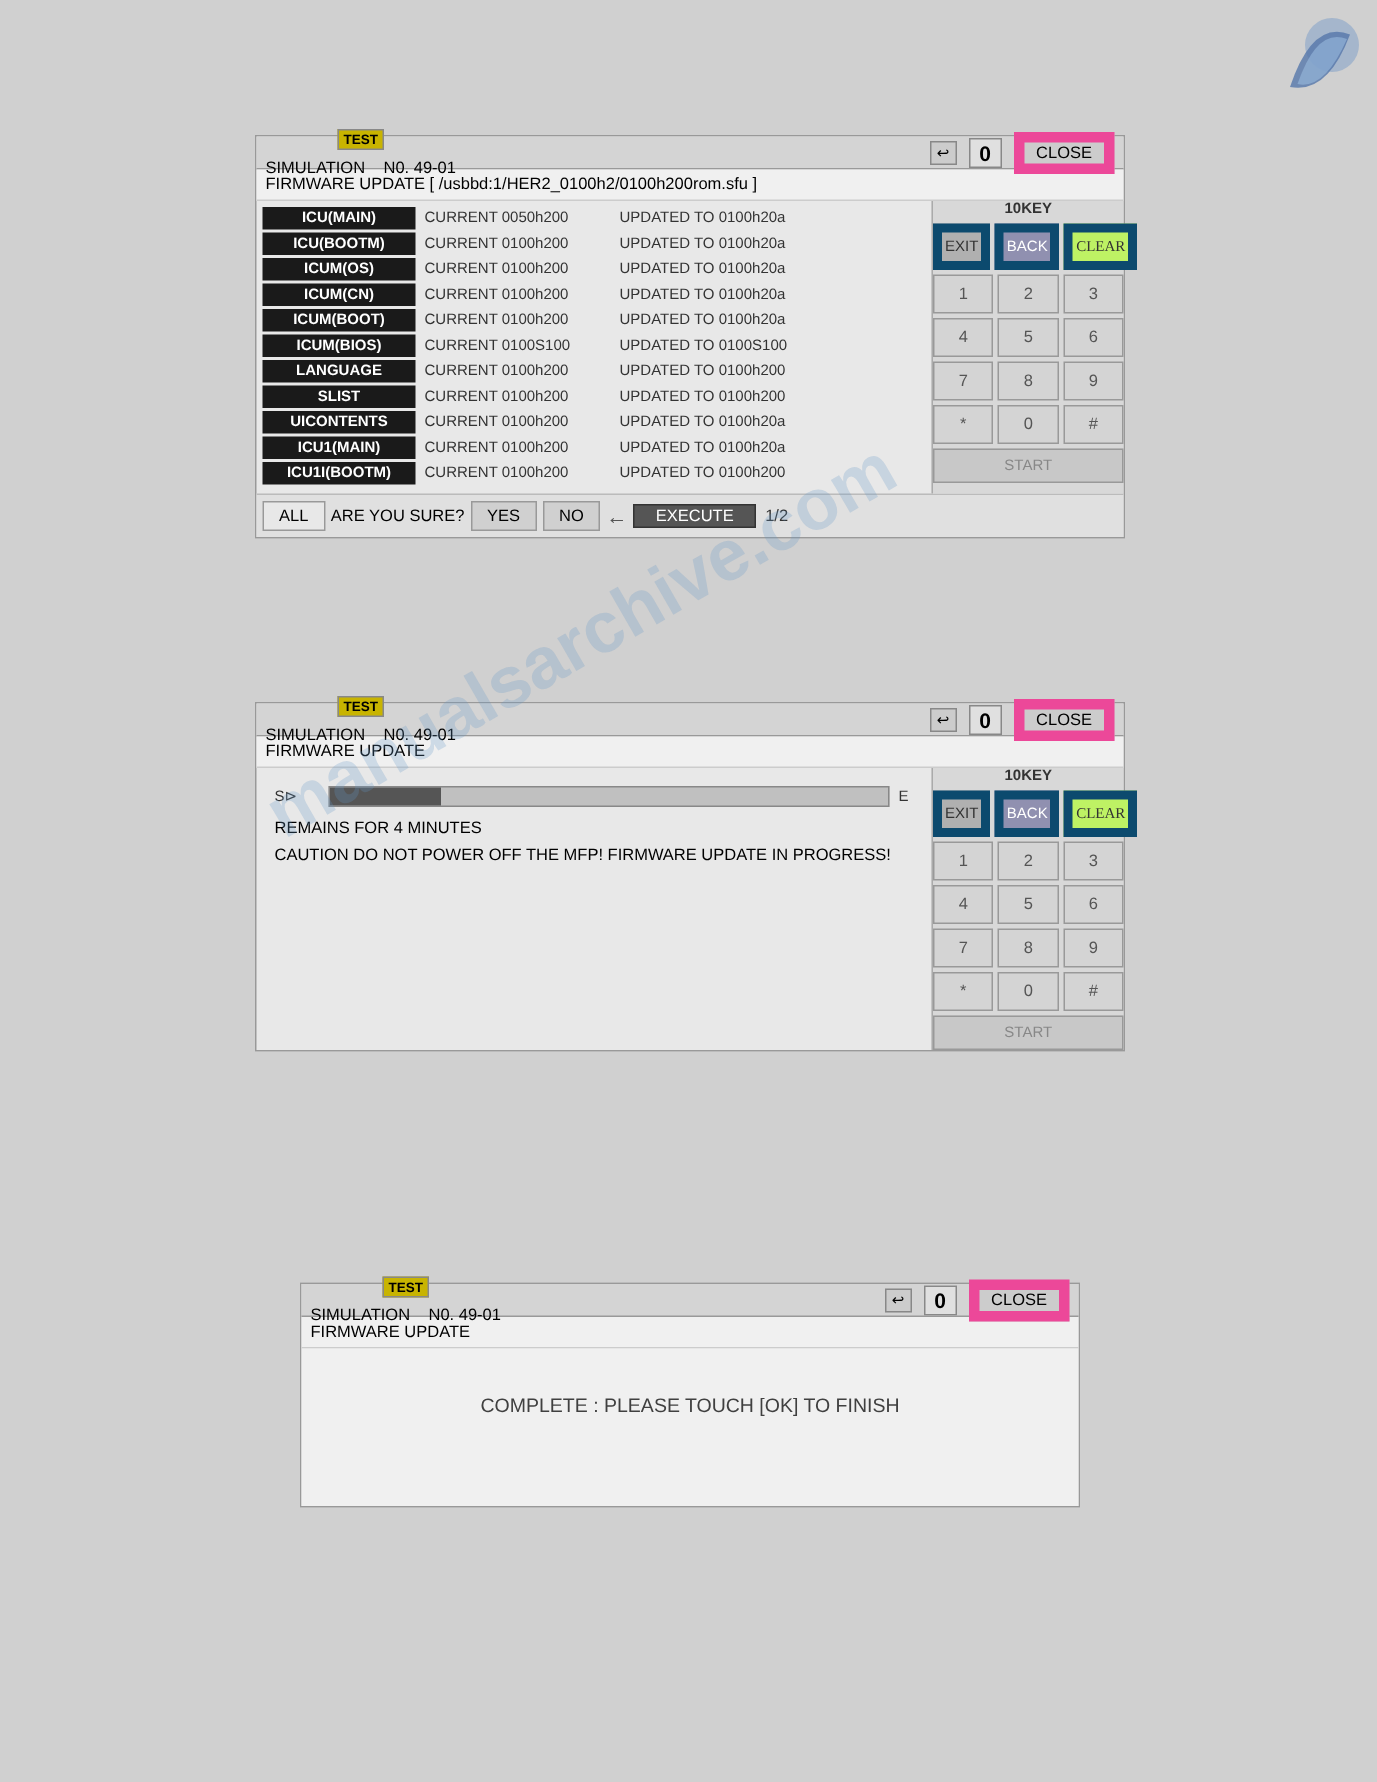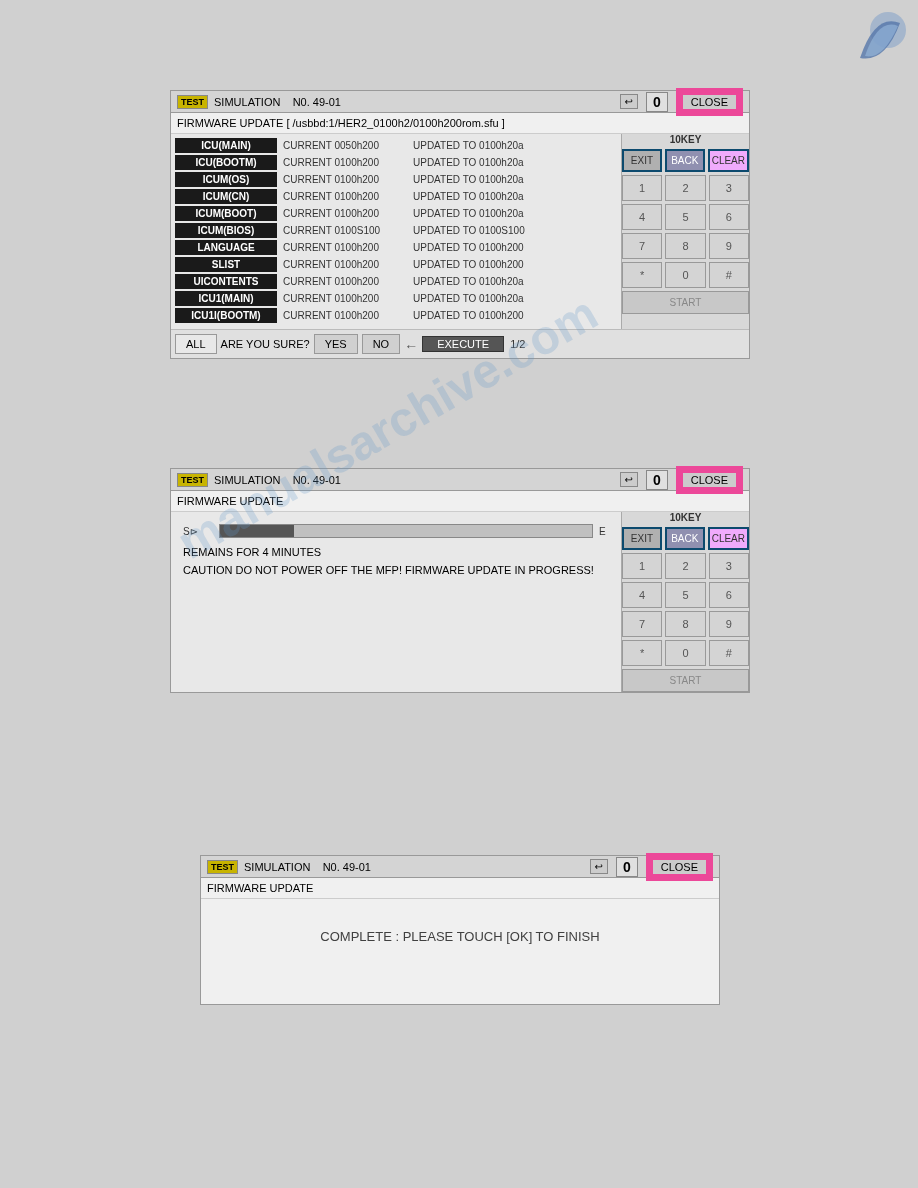--- a/index.html
+++ b/index.html
@@ -34,20 +34,21 @@
       align-items: center;
       justify-content: space-between;
       padding: 3px 6px;
       height: 22px;
     }
 
     .panel-header-left {
       display: flex;
       align-items: center;
       gap: 6px;
+      flex-direction: column;
     }
 
     .test-badge {
       background: #c8b400;
       color: #000;
       font-weight: bold;
       font-size: 9px;
       padding: 1px 3px;
       border: 1px solid #888;
     }
@@ -154,31 +155,31 @@
 
     .tenkey-top-row {
       display: flex;
       gap: 3px;
       margin-bottom: 3px;
     }
 
     .key-btn {
       flex: 1;
       background: #c8c8c8;
-      border: 2px solid #0c4a6e;
+      border: 6px solid #0c4a6e;
       padding: 4px 2px;
       text-align: center;
       font-size: 10px;
       cursor: pointer;
       color: #333;
     }
 
     .key-btn.exit { background: #b0b0b0; }
     .key-btn.back { background: #9090b0; color: #fff; }
-    .key-btn.clear { background: #f0abfc; }
+    .key-btn.clear { background: #bef264; font-family: Liberation Serif, serif; }
 
     .numpad {
       display: grid;
       grid-template-columns: repeat(3, 1fr);
       gap: 3px;
       margin-bottom: 3px;
     }
 
     .num-btn {
       background: #d4d4d4;

